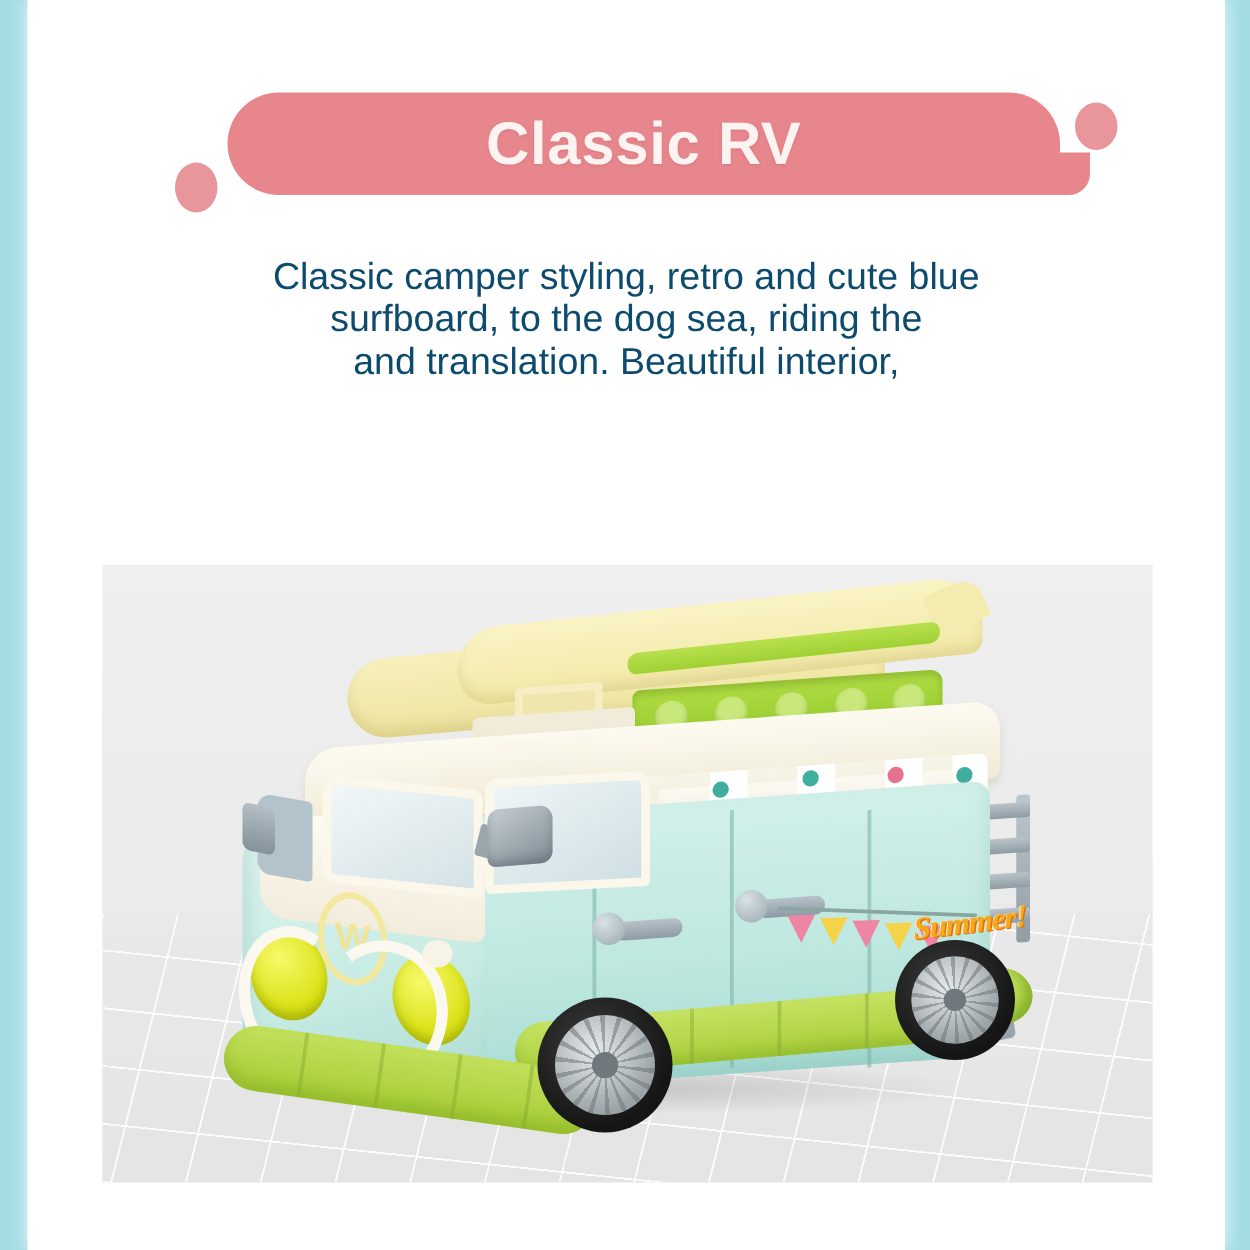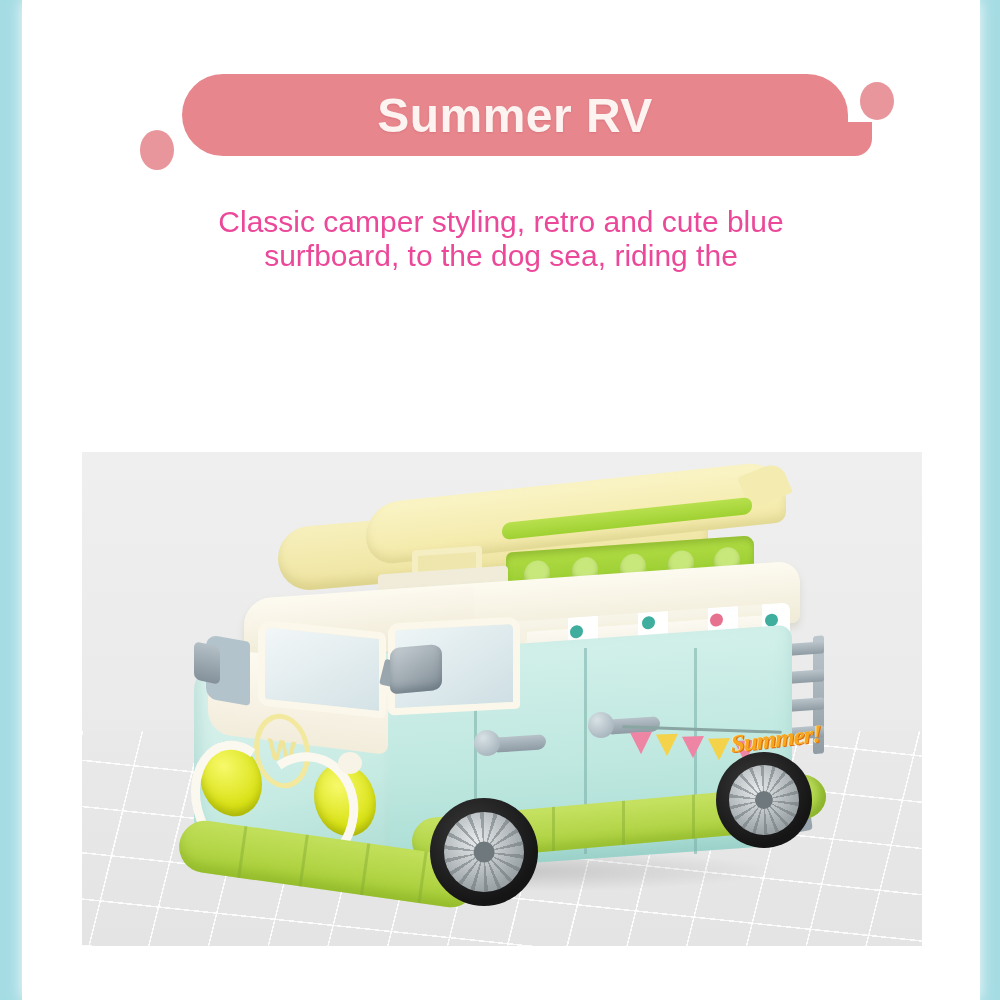--- a/index.html
+++ b/index.html
@@ -60,21 +60,21 @@
     border-radius:50%;
   }
   .dot-left  { left:118px; top:68px;  width:34px; height:40px; }
   .dot-right { left:838px; top:20px;  width:34px; height:38px; }
 
   
   .desc {
     position:absolute;
     left:60px; top:205px; width:838px;
     text-align:center;
-    color:#ec4899;
+    color:#0c4a6e;
     font-size:30px;
     line-height:34px;
     font-weight:400;
   }
   .desc div { white-space:nowrap; }
 
   
   .photo {
     position:absolute;
     left:60px; top:452px;
@@ -400,26 +400,27 @@
 <body>
 
 <div class="page">
   <div class="card">
 
     <div class="banner-wrap">
       <span class="dot dot-left"></span>
       <span class="dot dot-right"></span>
       <div class="banner"></div>
       <div class="banner-tail"></div>
-      <div class="banner-title">Summer RV</div>
+      <div class="banner-title">Classic RV</div>
     </div>
 
     <div class="desc">
       <div>Classic camper styling, retro and cute blue</div>
       <div>surfboard, to the dog sea, riding the</div>
+      <div>and translation. Beautiful interior,</div>
     </div>
 
     <div class="photo">
       <div class="wall"></div>
       <div class="floor"></div>
 
       <div class="model">
         <div class="shadow"></div>
 
         <div class="surf-lower"></div>

